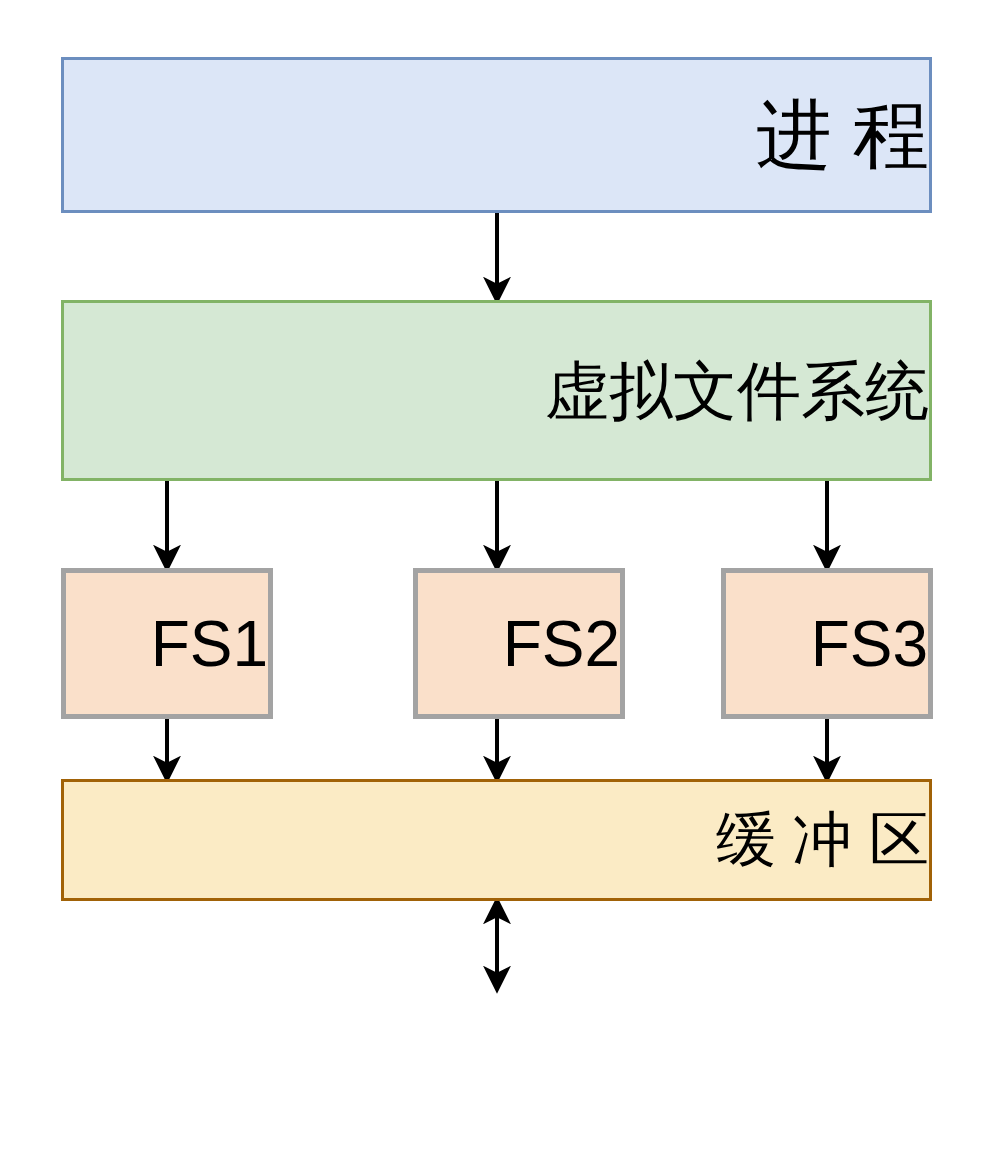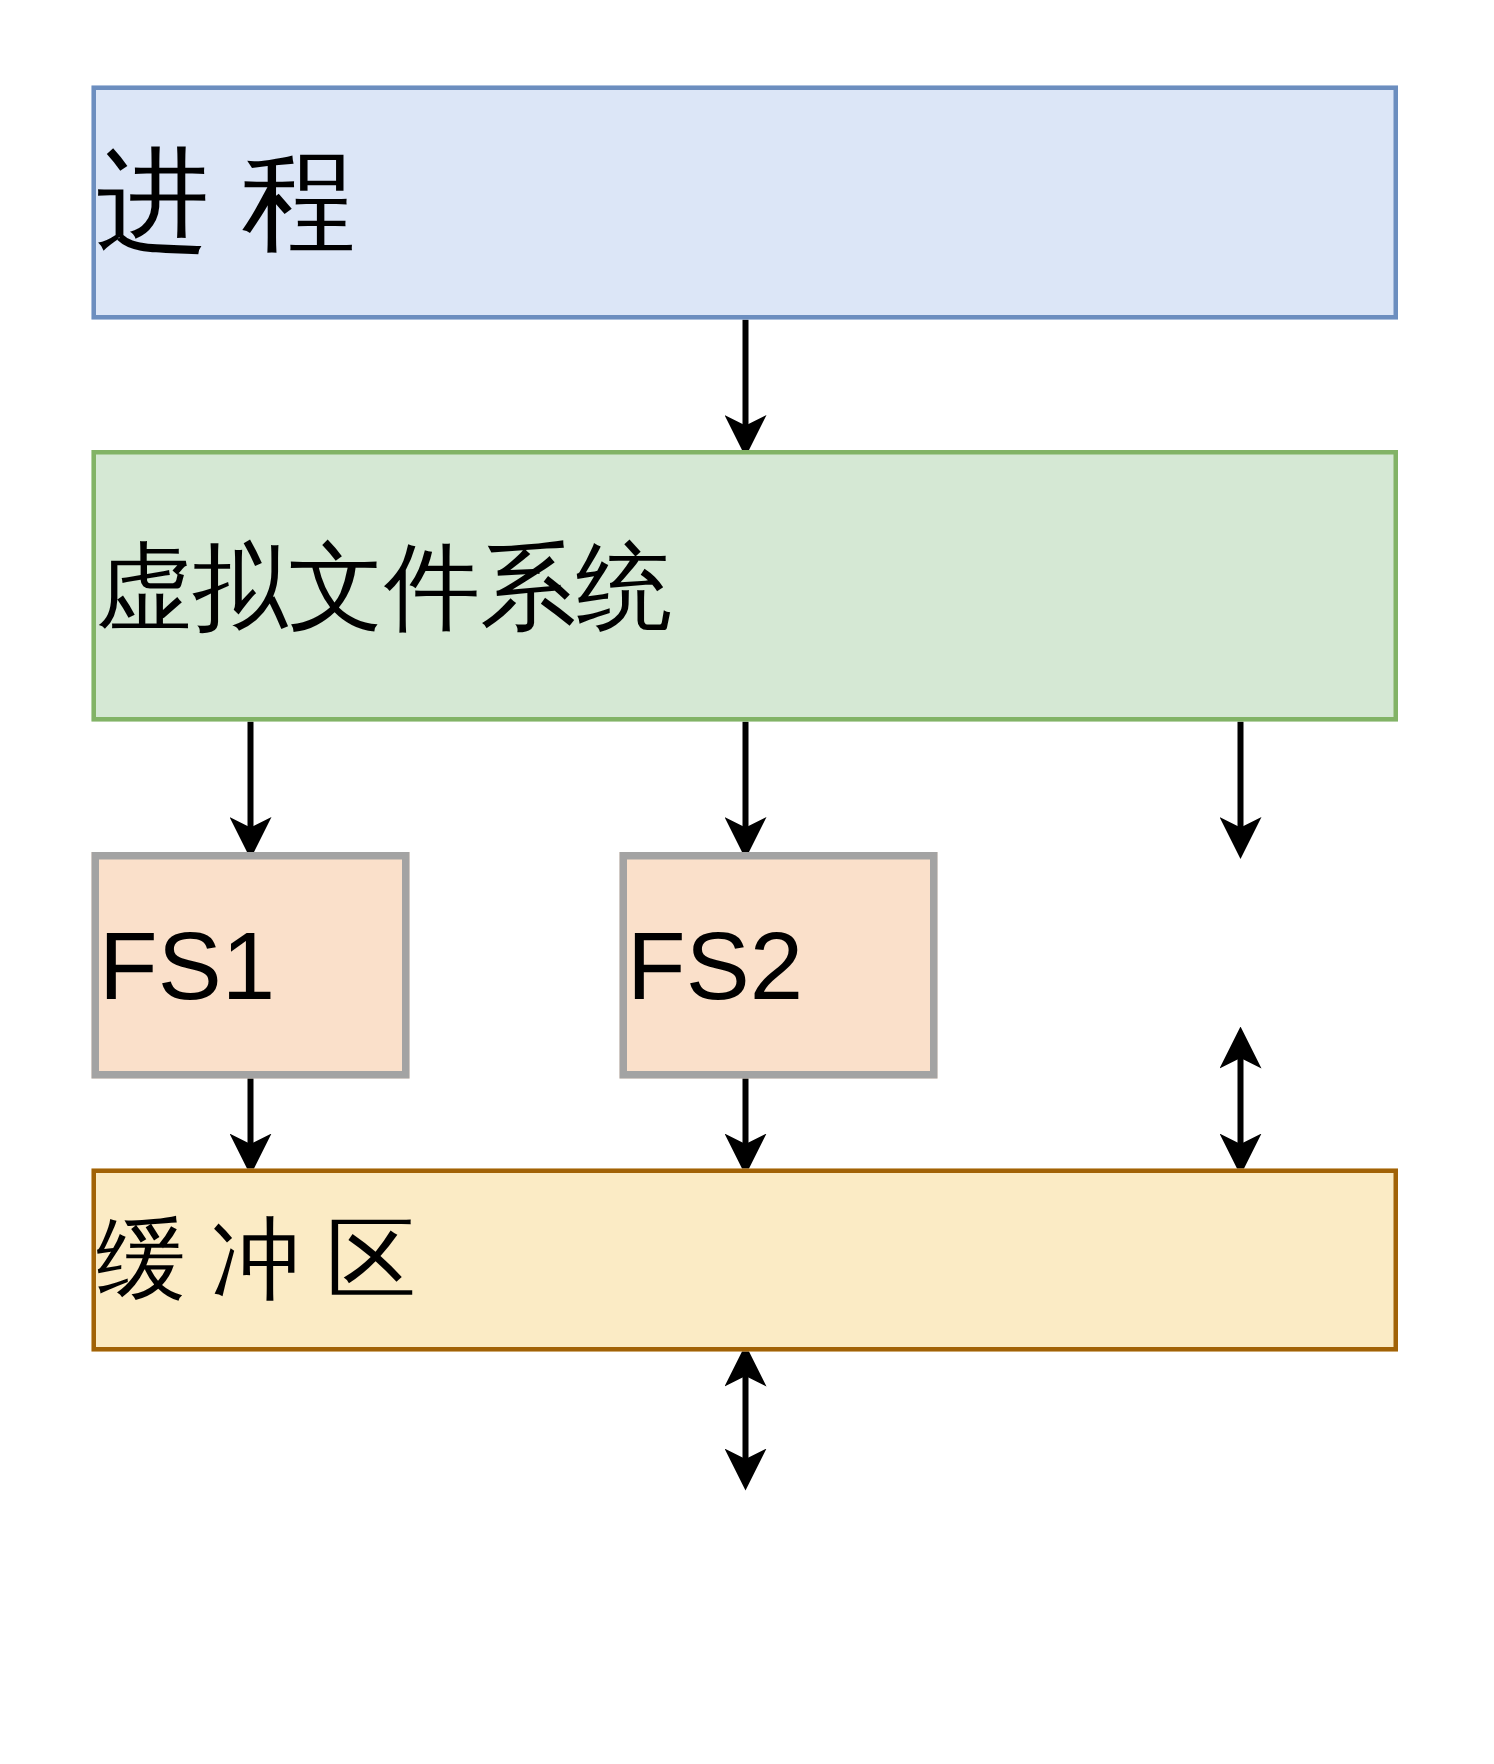--- a/index.html
+++ b/index.html
@@ -15,21 +15,21 @@
     width: 996px;
     height: 1176px;
     background: #ffffff;
     overflow: hidden;
   }
   .node {
     position: absolute;
     box-sizing: border-box;
     display: flex;
     align-items: center;
-    justify-content: flex-start;
+    justify-content: flex-end;
     color: #000000;
     line-height: 1;
     white-space: pre;
   }
   
   .node-process {
     left: 61px;
     top: 57px;
     width: 871px;
     height: 156px;
@@ -130,19 +130,22 @@
   </div>
 
   <div class="node node-fs node-fs1">
     <span>FS1</span>
   </div>
 
   <div class="node node-fs node-fs2">
     <span>FS2</span>
   </div>
 
+  <div class="node node-fs node-fs3">
+    <span>FS3</span>
+  </div>
 
   <div class="node node-buffer">
     <span>缓 冲 区</span>
   </div>
 
 
 </div>
 
 </body></html>

